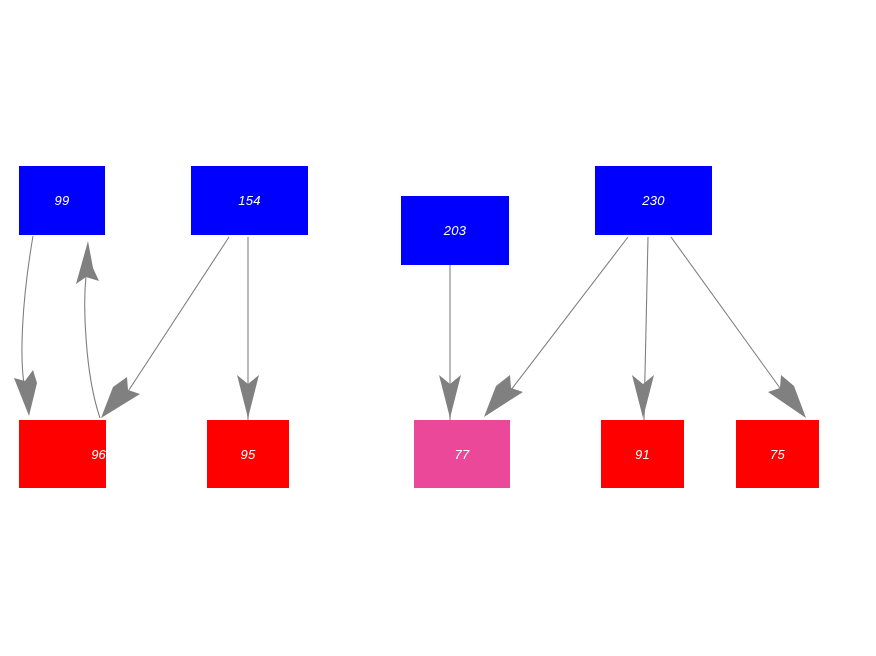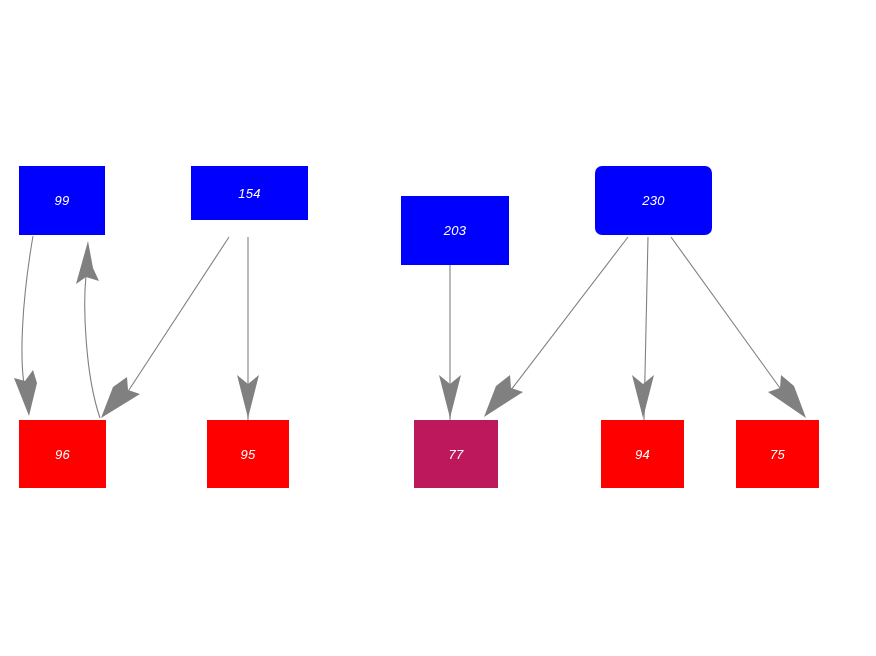--- a/index.html
+++ b/index.html
@@ -87,45 +87,45 @@
     <g>
       <path d="M 671,237 L 785,395" fill="none" stroke="#808080" stroke-width="1.1"></path>
       <polygon points="806,418 768,392 780,388 781,375 794,386" fill="#808080"></polygon>
     </g>
   </svg>
 
   <div class="node" style="left:19px; top:166px; width:86px; height:69px; background:#0000ff;">
     <span class="node-label">99</span>
   </div>
 
-  <div class="node" style="left:191px; top:166px; width:117px; height:54px; background:#0000ff;">
+  <div class="node" style="left:191px; top:166px; width:117px; height:69px; background:#0000ff;">
     <span class="node-label">154</span>
   </div>
 
   <div class="node" style="left:401px; top:166px; width:108px; height:69px; background:#0000ff;margin-top:30px;">
     <span class="node-label">203</span>
   </div>
 
-  <div class="node" style="left:595px; top:166px; width:117px; height:69px; background:#0000ff;border-radius:7px;">
+  <div class="node" style="left:595px; top:166px; width:117px; height:69px; background:#0000ff;">
     <span class="node-label">230</span>
   </div>
 
-  <div class="node" style="left:19px; top:420px; width:87px; height:68px; background:#ff0000;">
+  <div class="node" style="left:19px; top:420px; width:87px; height:68px; background:#ff0000;justify-content:flex-end;">
     <span class="node-label">96</span>
   </div>
 
   <div class="node" style="left:207px; top:420px; width:82px; height:68px; background:#ff0000;text-align:right;">
     <span class="node-label">95</span>
   </div>
 
-  <div class="node" style="left:414px; top:420px; width:84px; height:68px; background:#be185d;">
+  <div class="node" style="left:414px; top:420px; width:96px; height:68px; background:#ec4899;">
     <span class="node-label">77</span>
   </div>
 
   <div class="node" style="left:601px; top:420px; width:83px; height:68px; background:#ff0000;">
-    <span class="node-label">94</span>
+    <span class="node-label">91</span>
   </div>
 
   <div class="node" style="left:736px; top:420px; width:83px; height:68px; background:#ff0000;">
     <span class="node-label">75</span>
   </div>
 
 </div>
 
 </body></html>

